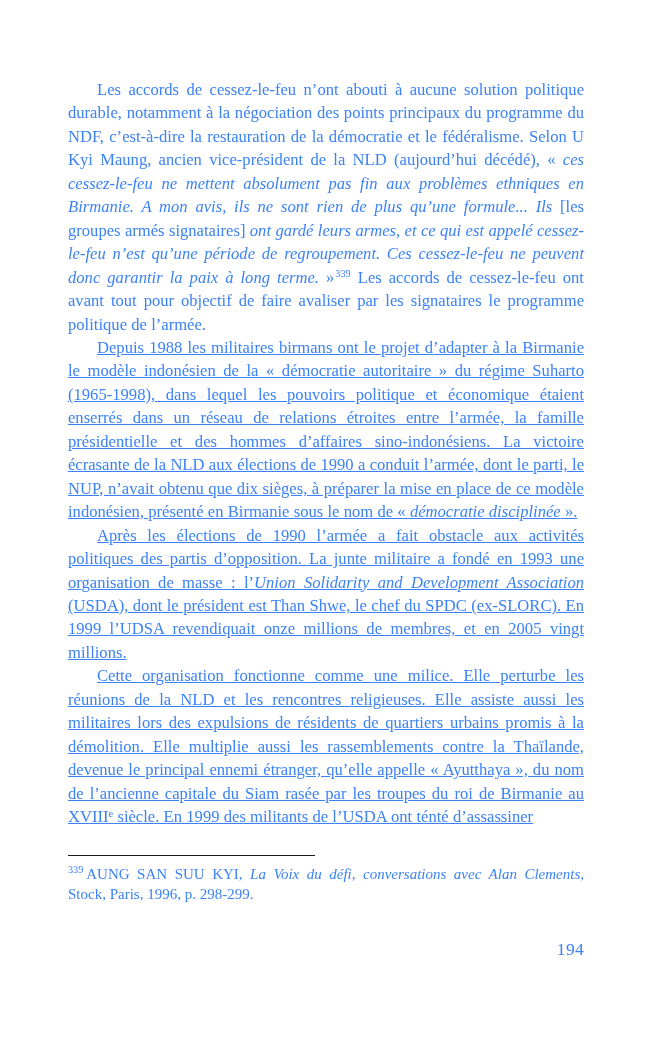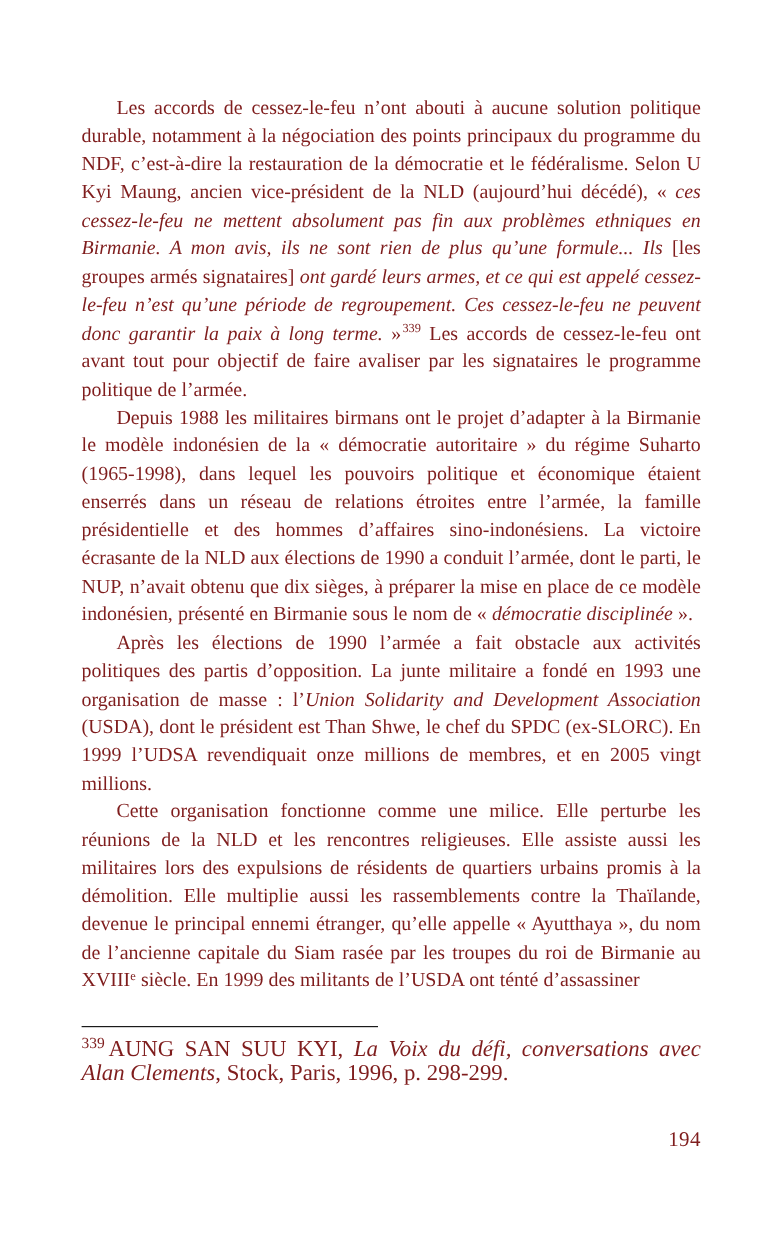--- a/index.html
+++ b/index.html
@@ -9,21 +9,21 @@
     background: #ffffff;
   }
 
   #page {
     position: relative;
     width: 650px;
     height: 1037px;
     background: #ffffff;
     overflow: hidden;
     font-family: "Liberation Serif", "DejaVu Serif", serif;
-    color: #7f1d1d;
+    color: #3b82f6;
     -webkit-font-smoothing: none;
   }
 
   
   #body-column {
     position: absolute;
     left: 68px;
     top: 78px;
     width: 516px;
   }
@@ -34,20 +34,21 @@
     text-justify: inter-word;
     font-size: 16.6px;
     line-height: 23.45px;
     text-indent: 29px;
     hyphens: none;
     word-spacing: 0.1px;
   }
 
   .para + .para {
     margin-top: 0;
+    text-decoration: underline;
   }
 
   .it { font-style: italic; }
   .ro { font-style: normal; }
 
   sup.fnref {
     font-size: 0.62em;
     line-height: 0;
     vertical-align: 0.52em;
     font-style: normal;
@@ -73,21 +74,21 @@
     width: 247px;
     height: 0;
     border: 0;
     border-top: 1.1px solid #1a1a1a;
     margin: 0 0 9px 0;
   }
 
   .footnote {
     margin: 0;
     text-align: justify;
-    font-size: 19px;
+    font-size: 15px;
     line-height: 19.5px;
     text-indent: 0;
   }
 
   .footnote .fn-num {
     font-size: 0.68em;
     line-height: 0;
     vertical-align: 0.55em;
     font-style: normal;
     margin-right: 3px;

